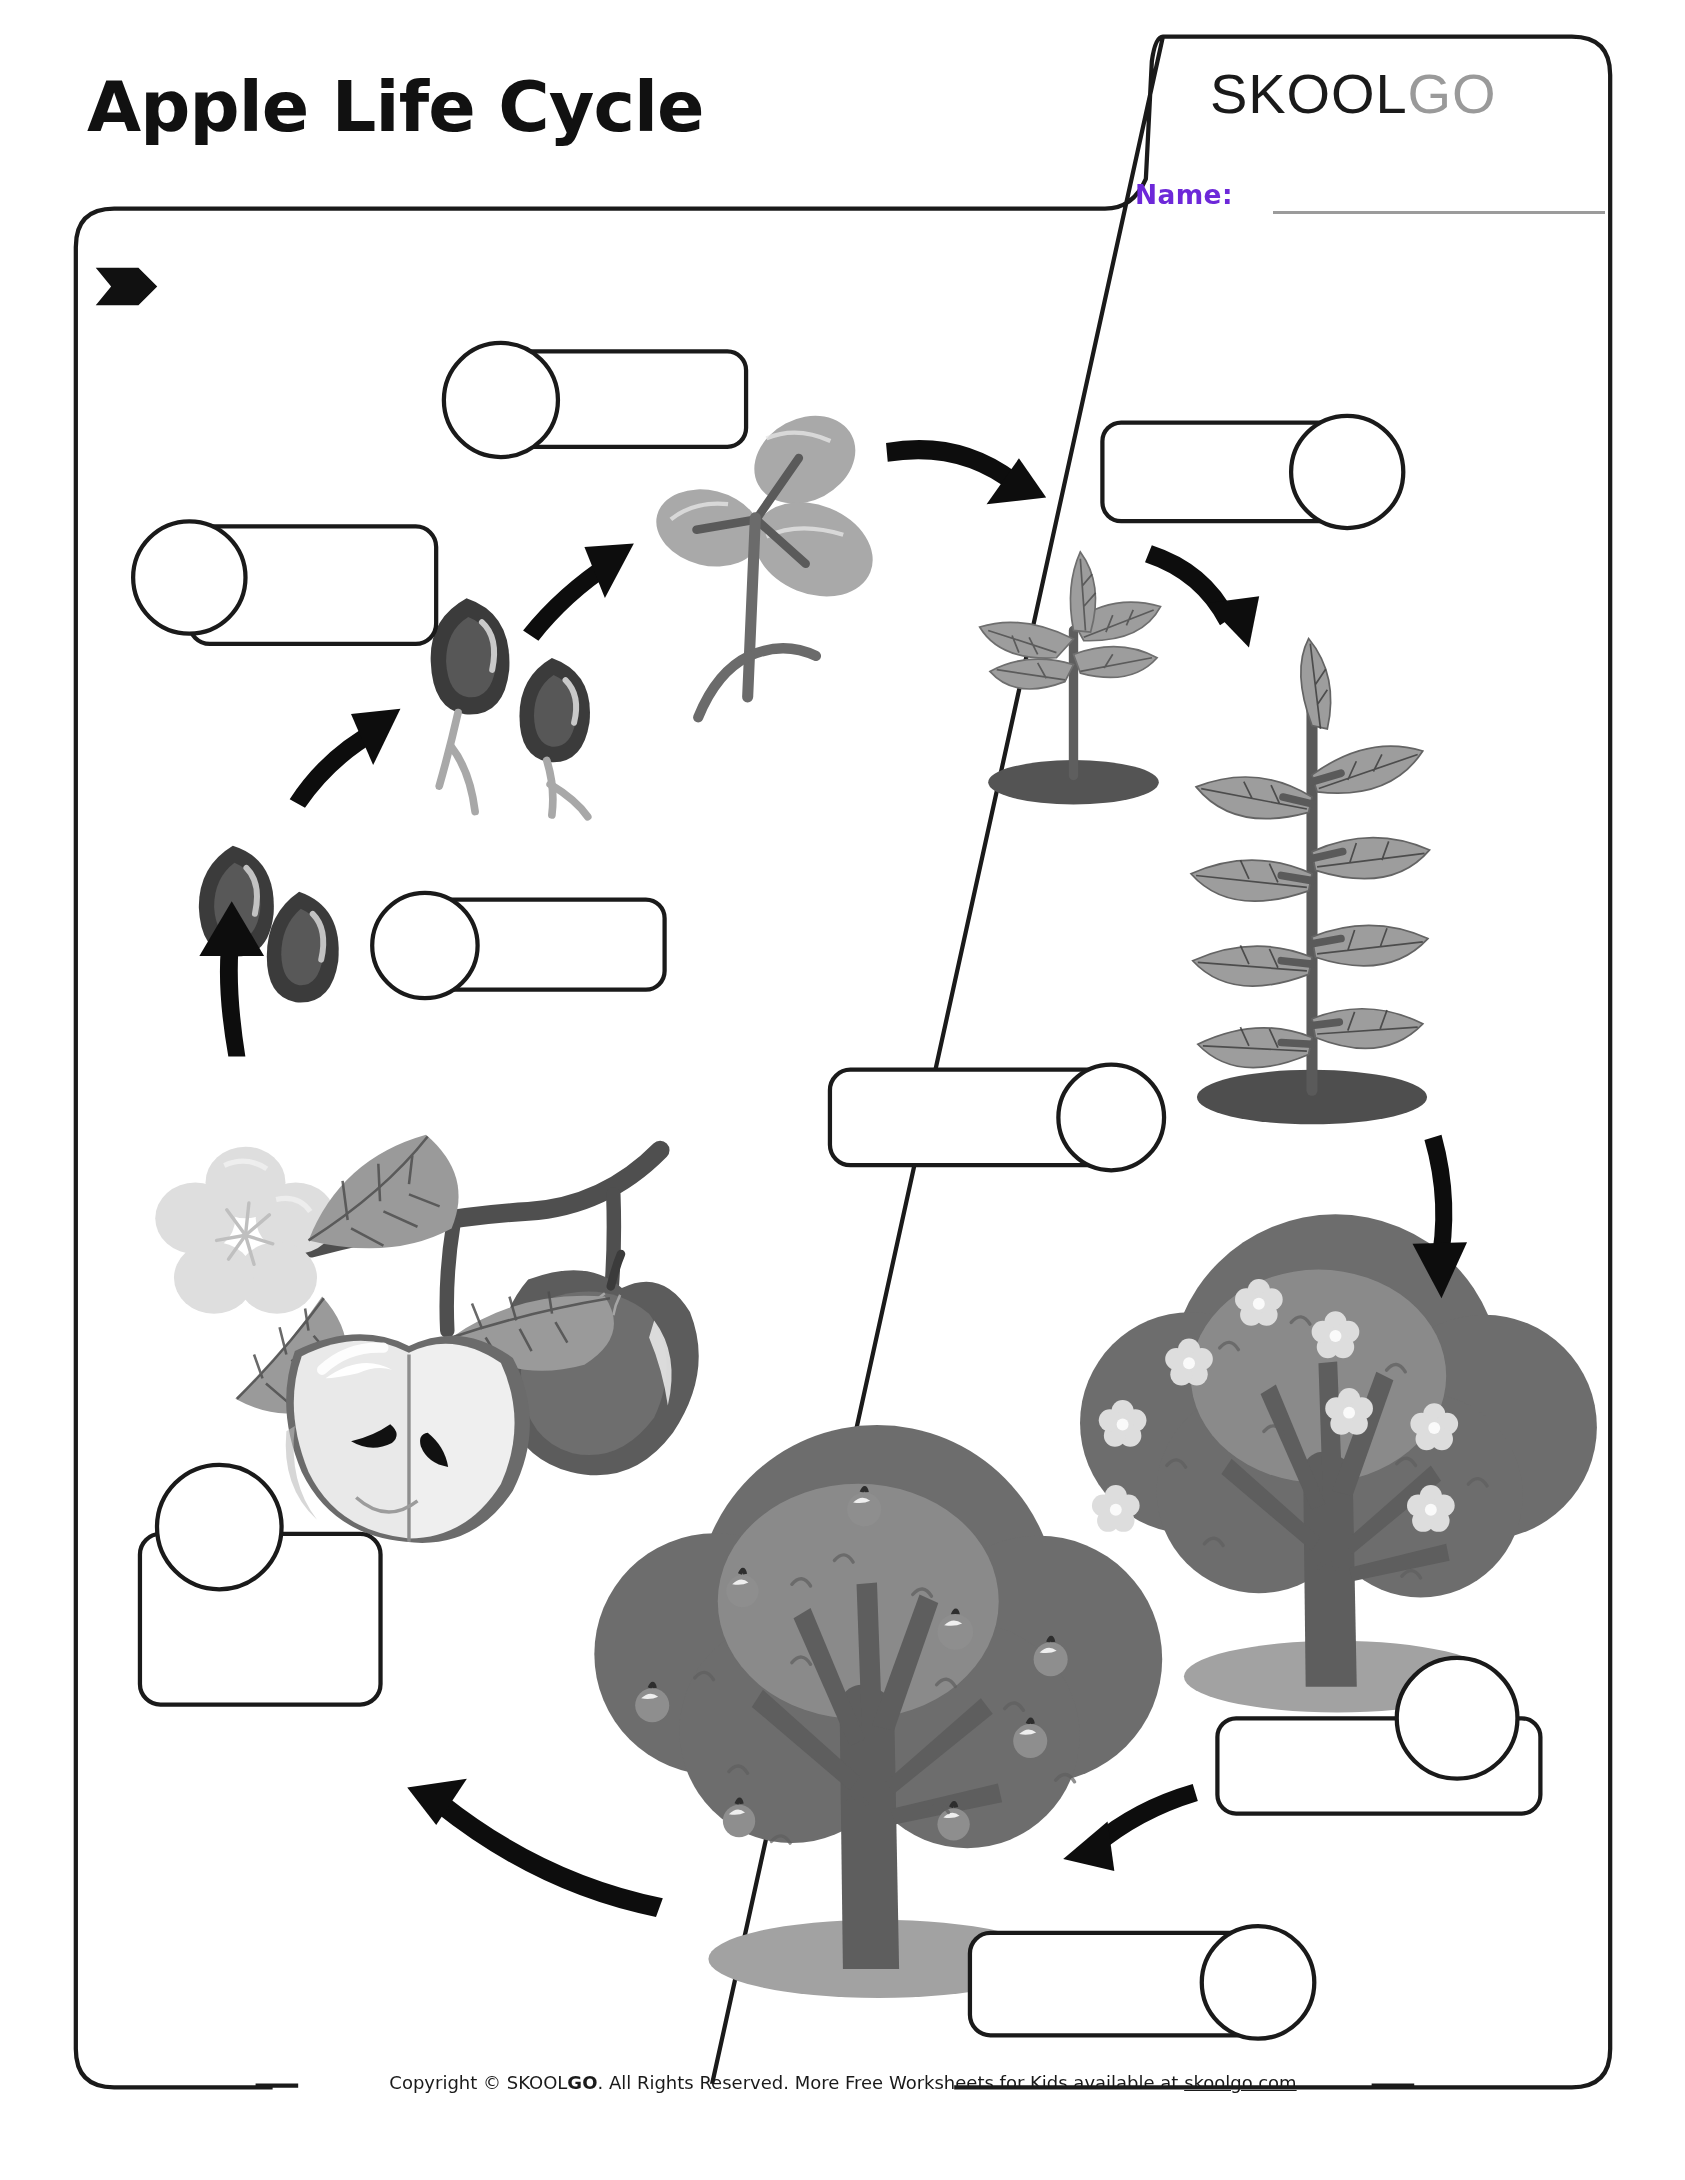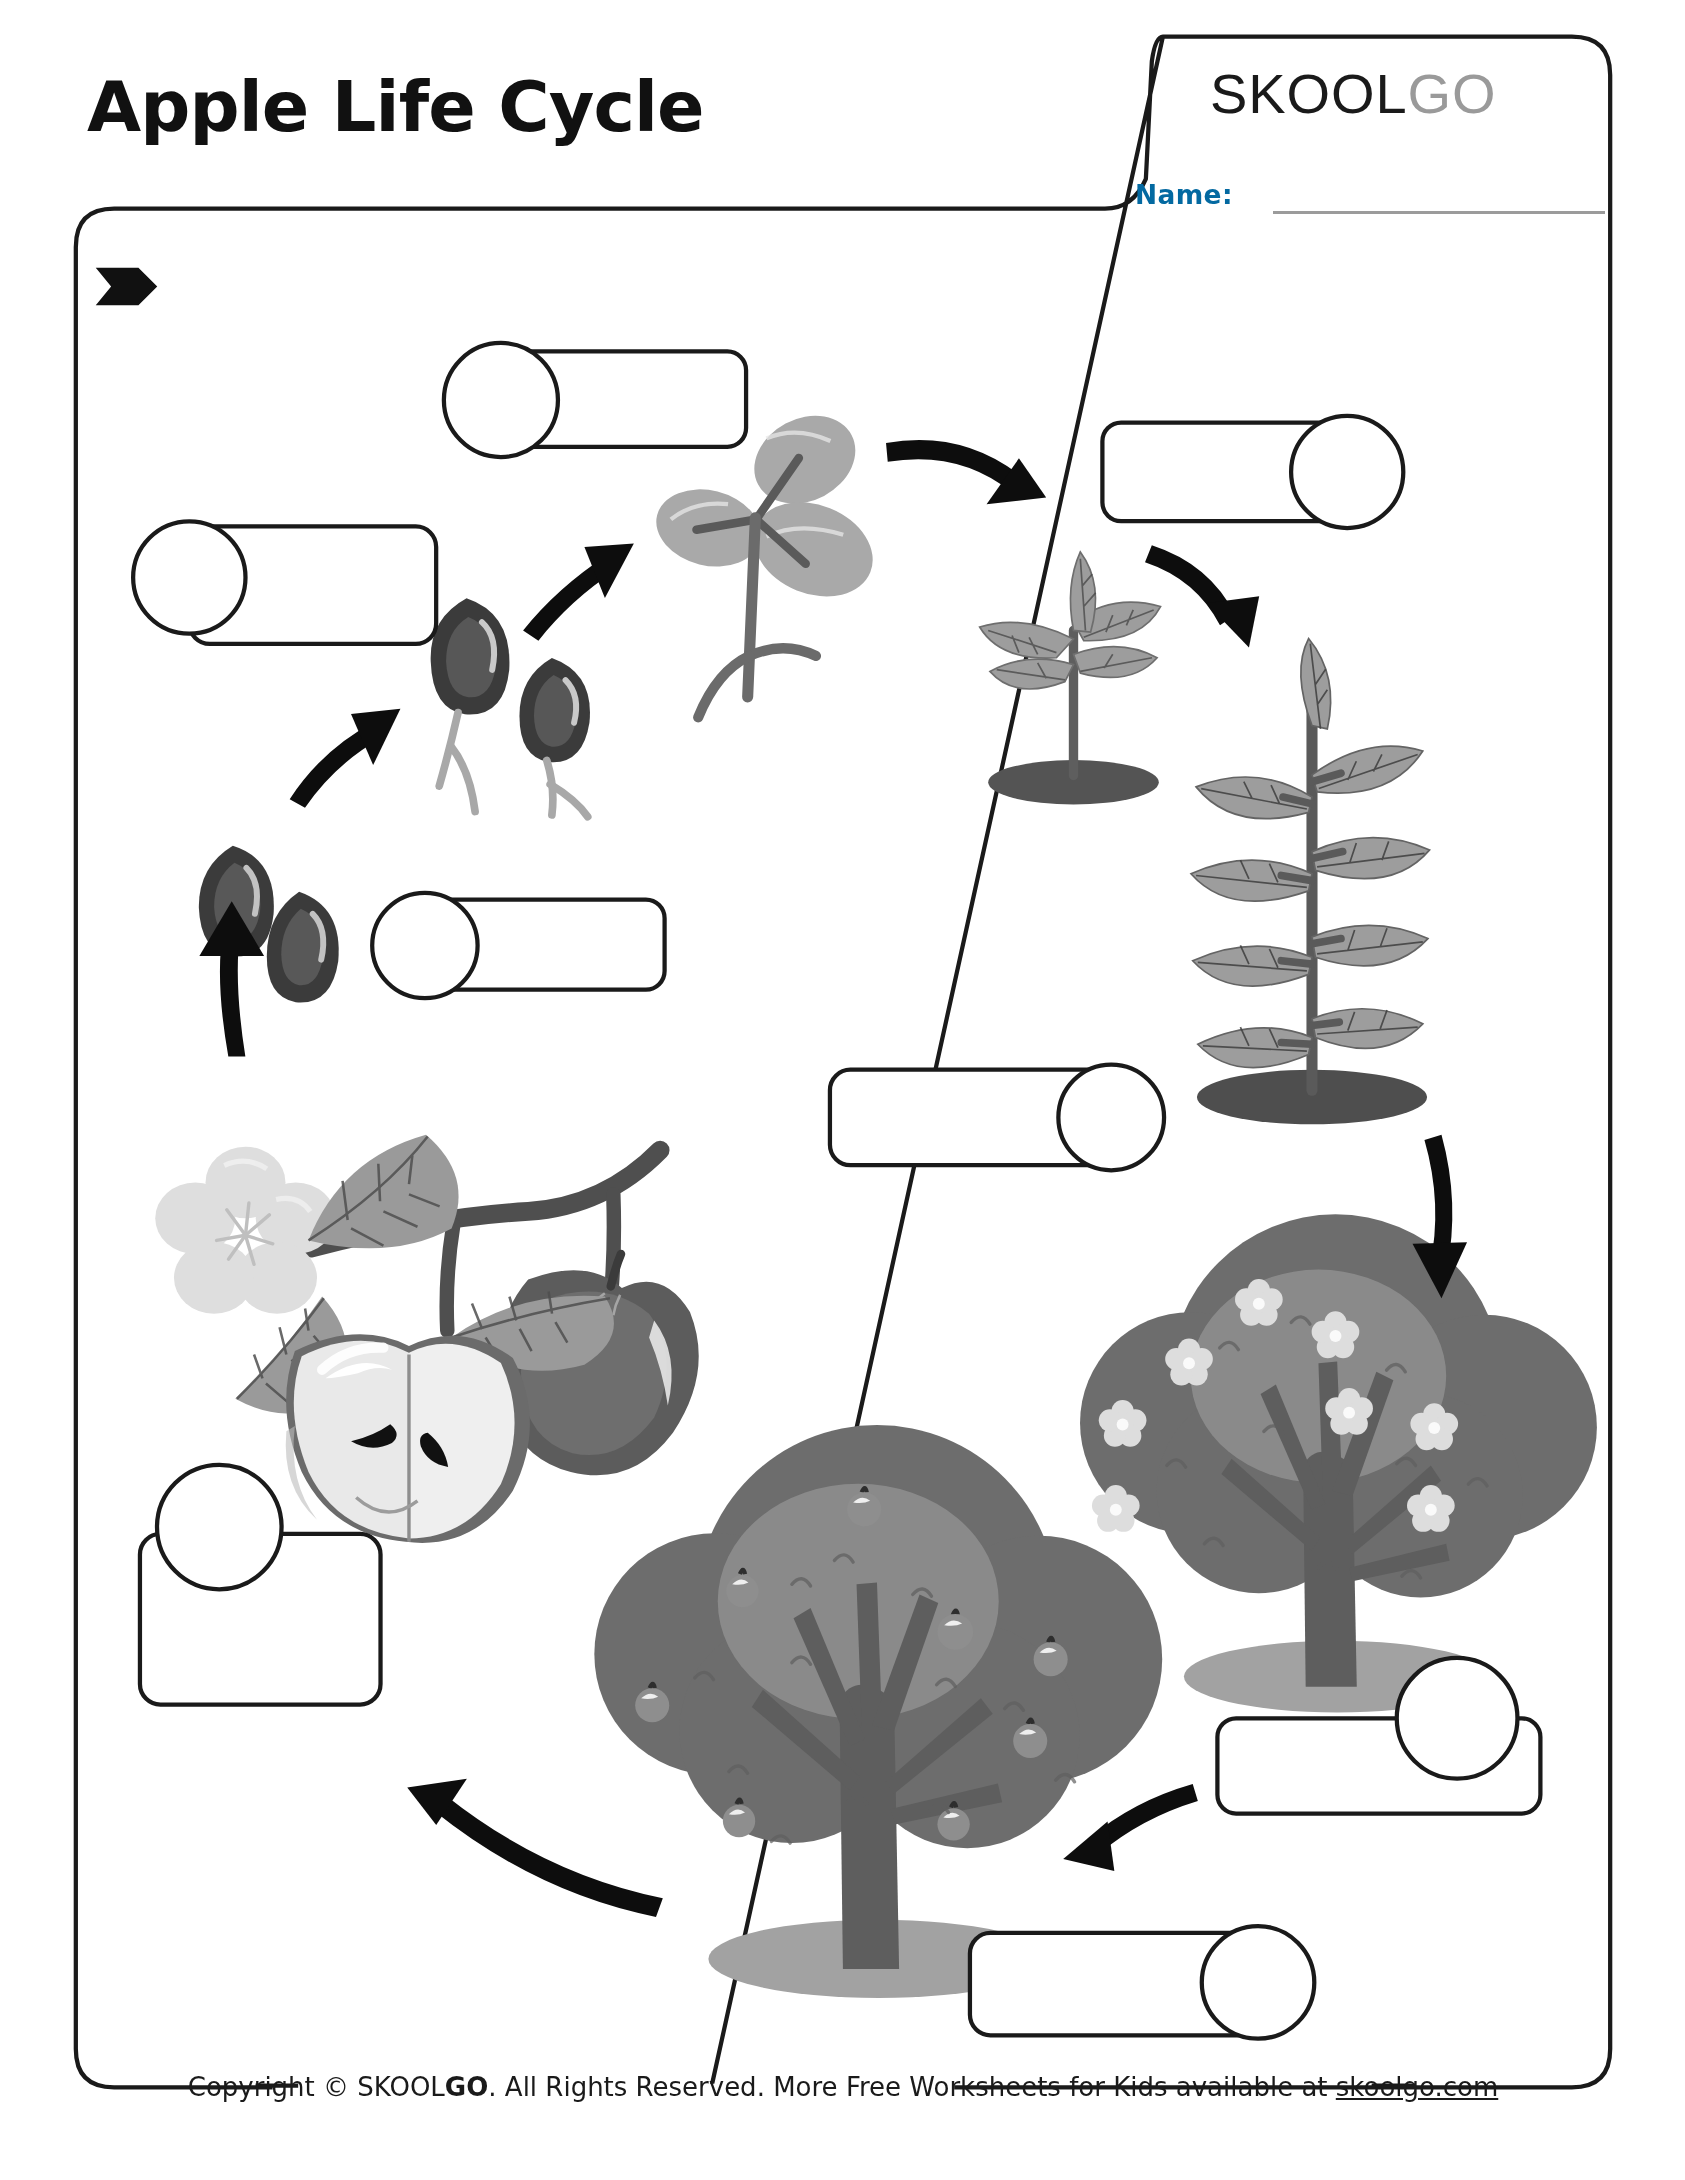--- a/index.html
+++ b/index.html
@@ -38,21 +38,21 @@
     white-space: nowrap;
   }
   .logo .skool { color: #1a1a1a; font-weight: 400; margin-top: 12px; }
   .logo .go    { color: #9a9a9a; font-weight: 400; }
 
   .name-label {
     position: absolute;
     left: 1135px; top: 179px;
     font-size: 26.4px;
     font-weight: 700;
-    color: #0369a1;
+    color: #6d28d9;
     font-family: "DejaVu Sans", sans-serif;
     letter-spacing: 0.4px;
   }
   .name-rule {
     position: absolute;
     left: 1273px; top: 211px;
     width: 332px; height: 2.6px;
     background: #9b9b9b;
   }
 
@@ -71,21 +71,21 @@
     letter-spacing: 0.2px;
     white-space: nowrap;
   }
 
   
   .footer {
     position: absolute;
     left: 0; top: 2072px;
     width: 1686px;
     text-align: center;
-    font-size: 26px;
+    font-size: 18px;
     color: #1a1a1a;
     font-family: "DejaVu Sans", sans-serif;
     white-space: nowrap;
   }
   .footer .b { font-weight: 700; }
   .footer .u { text-decoration: underline; }
 
   
   .slot { position: absolute; }
   .slot svg { display: block; overflow: visible; }

